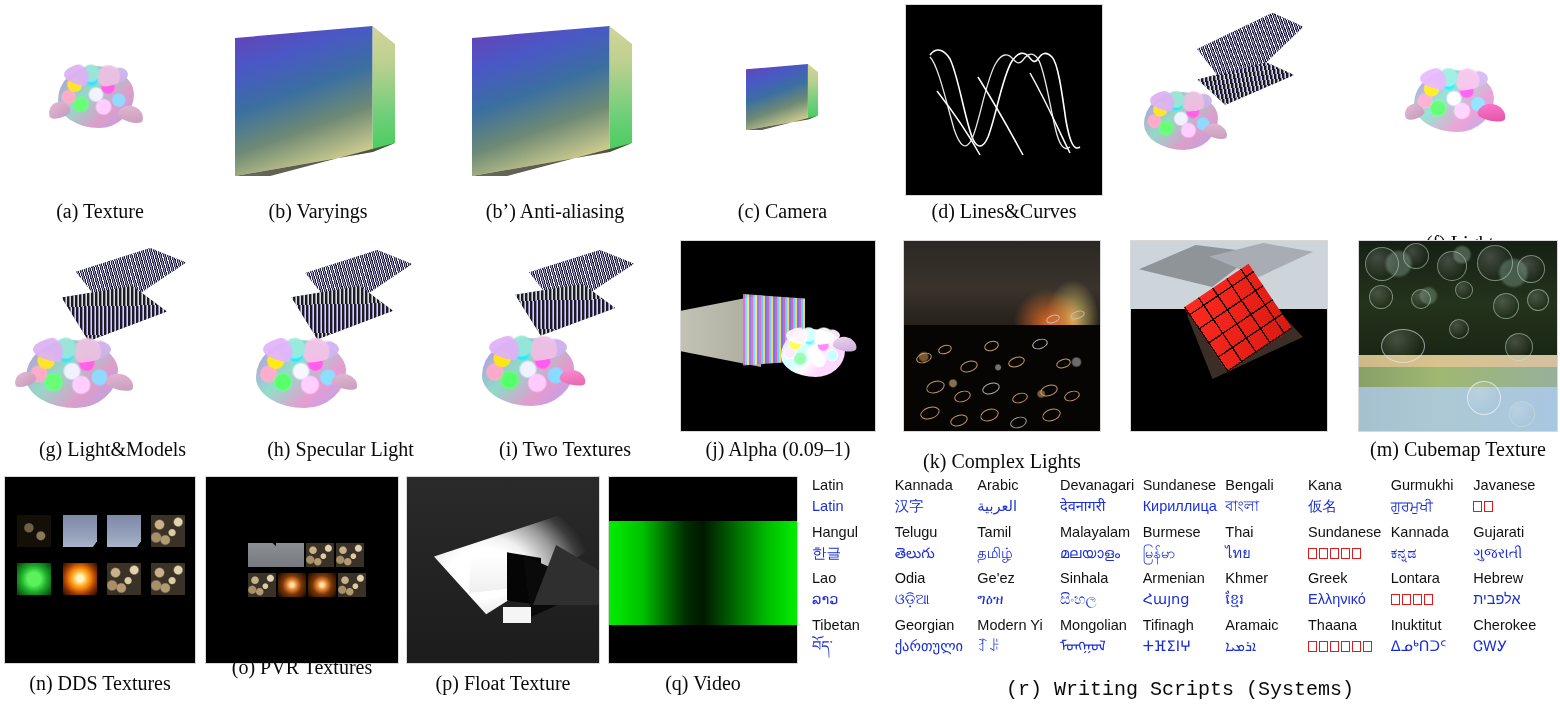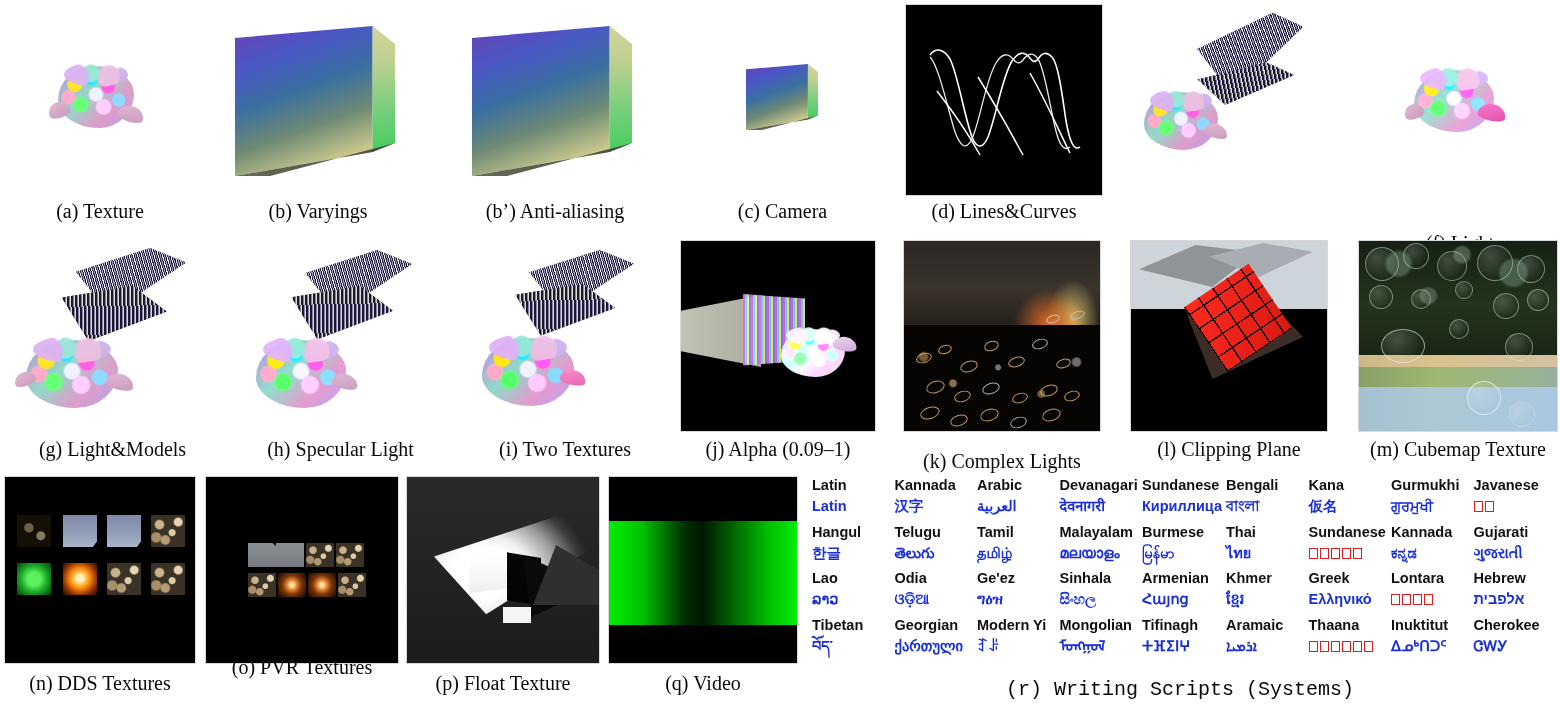--- a/index.html
+++ b/index.html
@@ -391,21 +391,20 @@
   <div class="panel blackbox" style="left:1130px; top:240px; width:198px; height:192px;">
     <div style="position:absolute; inset:0; background:linear-gradient(180deg,#cdd4da 0 36%, #000000 36% 100%);"></div>
     <div style="position:absolute; left:8px; top:4px; width:118px; height:42px;
                 background:#8f9499; clip-path:polygon(0% 58%, 48% 0%, 100% 18%, 62% 100%);"></div>
     <div style="position:absolute; left:78px; top:2px; width:104px; height:34px;
                 background:#a7adb3; clip-path:polygon(0% 40%, 52% 0%, 100% 26%, 48% 100%);"></div>
     <div style="position:absolute; left:56px; top:60px; width:116px; height:78px;
                 background:#3a2e26; clip-path:polygon(0% 18%, 86% 24%, 100% 46%, 22% 100%);"></div>
     <div class="cp-grid" style="left:68px; top:38px; width:78px; height:78px;"></div>
   </div>
-  <div class="caption" style="left:1130px; top:438px; width:198px;">(l) Clipping Plane</div>
 
   <div class="panel" style="left:1358px; top:240px; width:200px; height:192px; border:1px solid #d8d8d8;">
     <div class="cm-top"></div>
     <div class="cm-bottom"></div>
     <div class="bubble" style="left:6px;   top:6px;  width:34px; height:34px;"></div>
     <div class="bubble" style="left:44px;  top:2px;  width:26px; height:26px;"></div>
     <div class="bubble" style="left:78px;  top:10px; width:30px; height:30px;"></div>
     <div class="bubble" style="left:118px; top:4px;  width:36px; height:36px;"></div>
     <div class="bubble" style="left:158px; top:14px; width:28px; height:28px;"></div>
     <div class="bubble" style="left:10px;  top:44px; width:24px; height:24px;"></div>
@@ -459,21 +458,21 @@
     <div class="ft-face" style="left:126px; top:68px; width:68px; height:60px; background:#2f2f2f;
                 clip-path:polygon(34% 0%,100% 44%,100% 100%,0% 100%);"></div>
   </div>
   <div class="caption" style="left:406px; top:672px; width:194px;">(p) Float Texture</div>
 
   <div class="panel blackbox" style="left:608px; top:476px; width:190px; height:188px;">
     <div class="video-band" style="top:44px; height:104px;"></div>
   </div>
   <div class="caption" style="left:608px; top:672px; width:190px;">(q) Video</div>
 
-  <div id="scripts" style="left: 812px; top: 476px; width: 744px; height: 186px; grid-template-columns: repeat(9, 1fr); font-weight: bold;">
+  <div id="scripts" style="left: 812px; top: 476px; width: 744px; height: 186px; grid-template-columns: repeat(9, 1fr);">
       <div class="script-cell">
         <div class="script-name">Latin</div>
         <div class="script-sample">Latin</div>
       </div>
       <div class="script-cell">
         <div class="script-name">Kannada</div>
         <div class="script-sample">汉字</div>
       </div>
       <div class="script-cell">
         <div class="script-name">Arabic</div>

